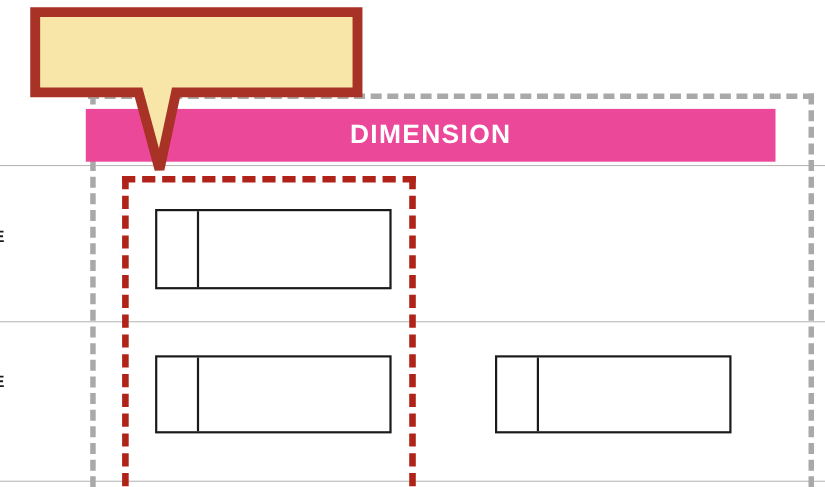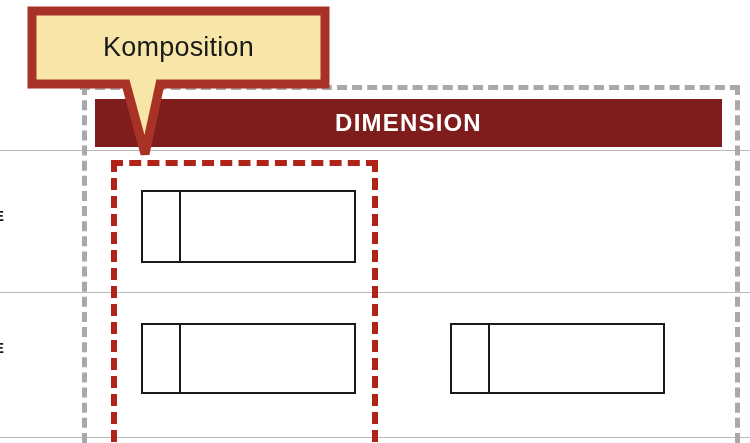--- a/index.html
+++ b/index.html
@@ -125,35 +125,34 @@
   <div class="hrule" style="top:292px; width:750px;"></div>
   <div class="hrule" style="top:437px; width:750px;"></div>
 
   <div class="row-label-clip" style="top:206px;">E</div>
   <div class="row-label-clip" style="top:338px;">E</div>
 
   <div class="grey-dash-h" style="left:80px;  top:85px;  width:660px;"></div>
   <div class="grey-dash-v" style="left:82px;  top:85px;  height:358px;"></div>
   <div class="grey-dash-v" style="left:735px; top:85px;  height:358px;"></div>
 
-  <div class="dim-header" style="left:95px; top:99px; width:627px; height:48px; background:#7f1d1d;">
+  <div class="dim-header" style="left:78px; top:99px; width:627px; height:48px; background:#ec4899;">
     <span class="dim-header-text">DIMENSION</span>
   </div>
 
   <div class="red-dash-box" style="left:111px; top:160px; width:267px; height:300px;"></div>
 
   <div class="comp-rect" style="left:141px; top:190px; width:215px; height:73px;">
     <div class="divider" style="left:36px;"></div>
   </div>
 
   <div class="comp-rect" style="left:141px; top:323px; width:215px; height:71px;">
     <div class="divider" style="left:36px;"></div>
   </div>
   <div class="comp-rect" style="left:450px; top:323px; width:215px; height:71px;">
     <div class="divider" style="left:36px;"></div>
   </div>
 
   <svg class="callout-svg" viewBox="0 0 310 160">
     <path d="M 6 6 L 299 6 L 299 79 L 134 79 L 119 149 L 100 79 L 6 79 Z" fill="#f8e6a8" stroke="#a93226" stroke-width="9" stroke-linejoin="miter"></path>
   </svg>
-  <div class="callout-text">Komposition</div>
 
 </div>
 
 </body></html>

